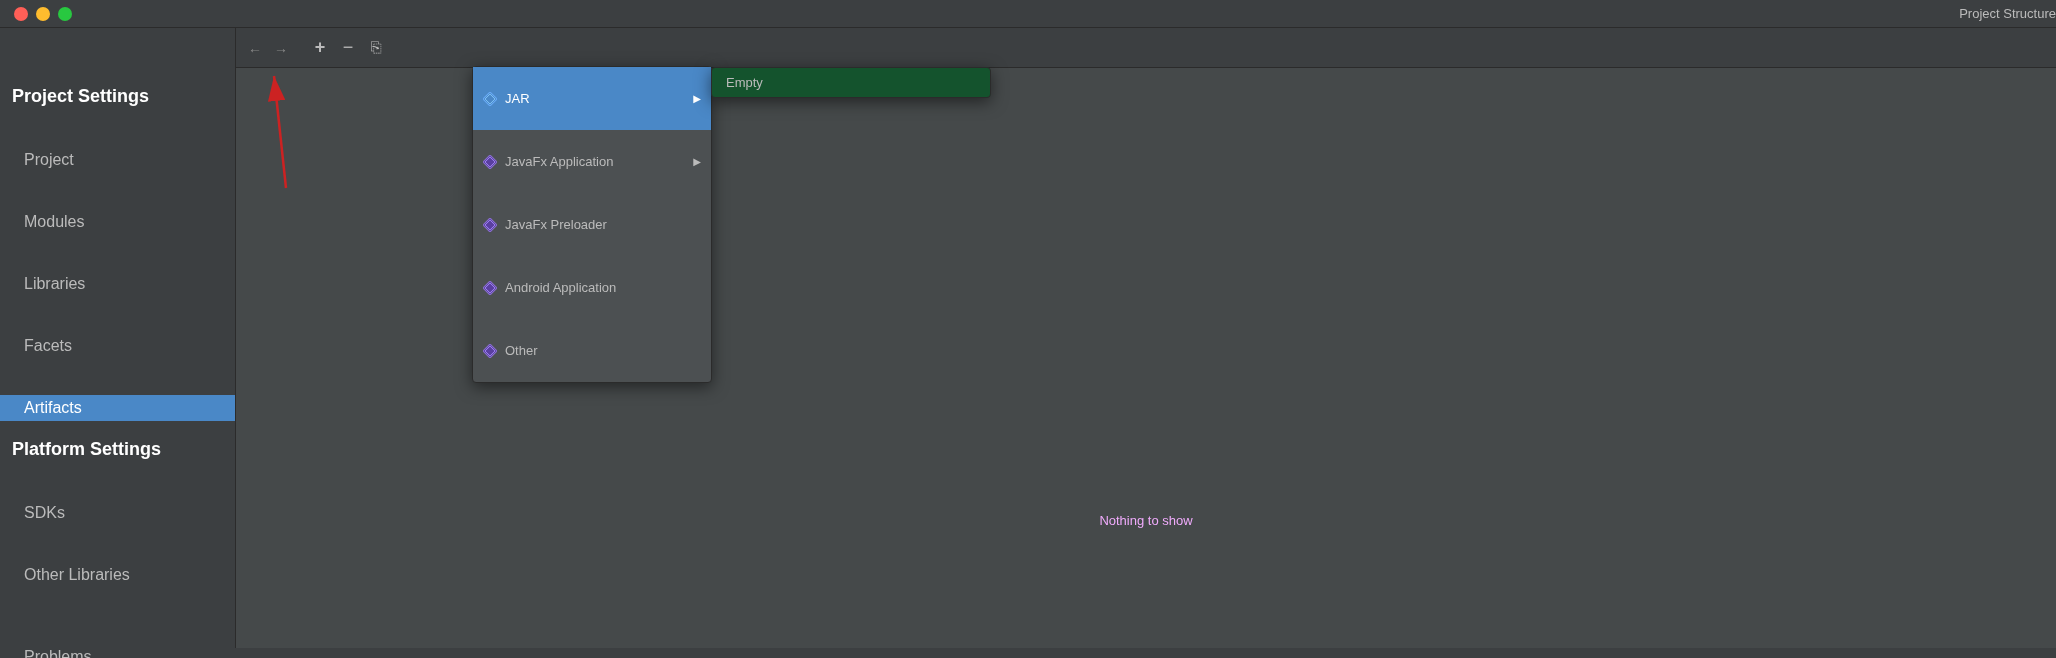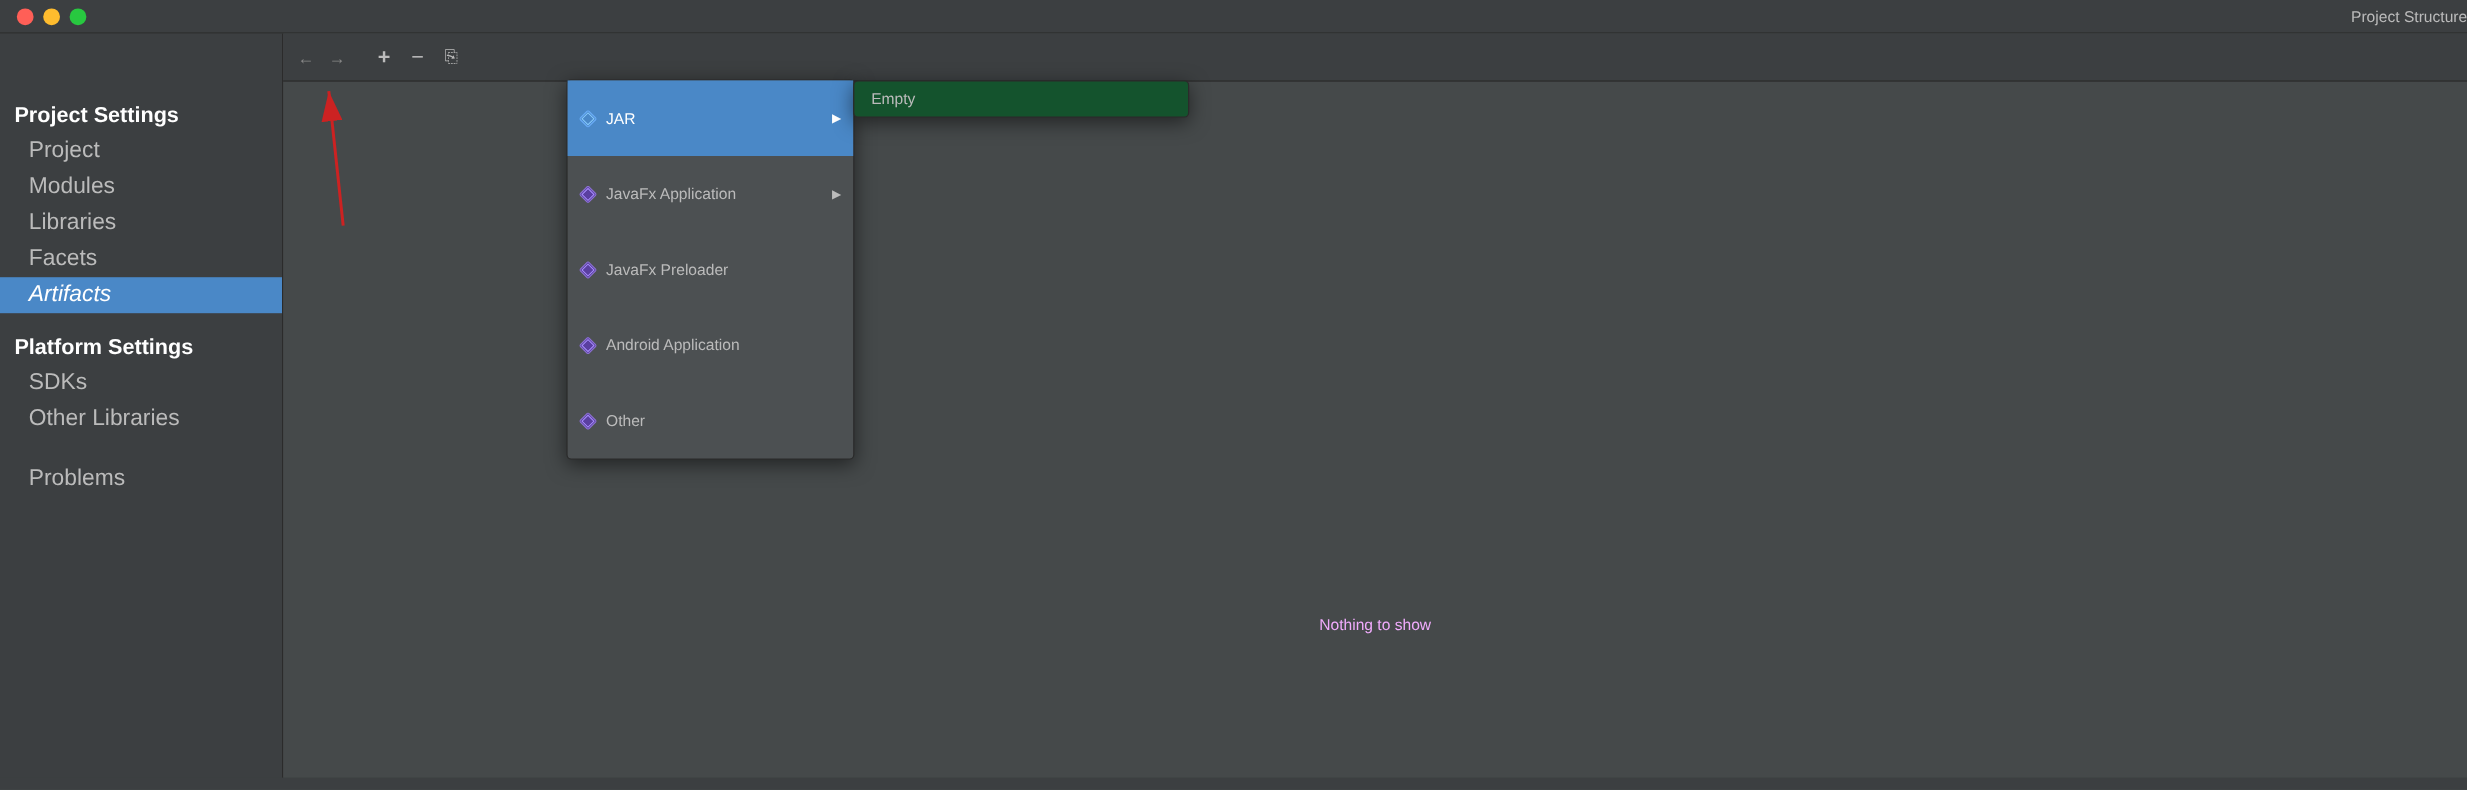--- a/index.html
+++ b/index.html
@@ -73,27 +73,27 @@
       color: #ffffff;
       font-weight: bold;
       font-size: 18px;
       padding: 6px 12px 4px 12px;
     }
 
     .sidebar-item {
       padding: 4px 12px 4px 24px;
       color: #bbbbbb;
       cursor: pointer;
-      font-size: 19px;
+      font-size: 16px;
+      margin-top: 36px;
     }
 
     .sidebar-item.active {
       background: #4a88c7;
       color: #ffffff;
-      font-style: italic;
     }
 
     .sidebar-divider {
       height: 12px;
     }
 
     
     .content-area {
       flex: 1;
       background: #45494a;

